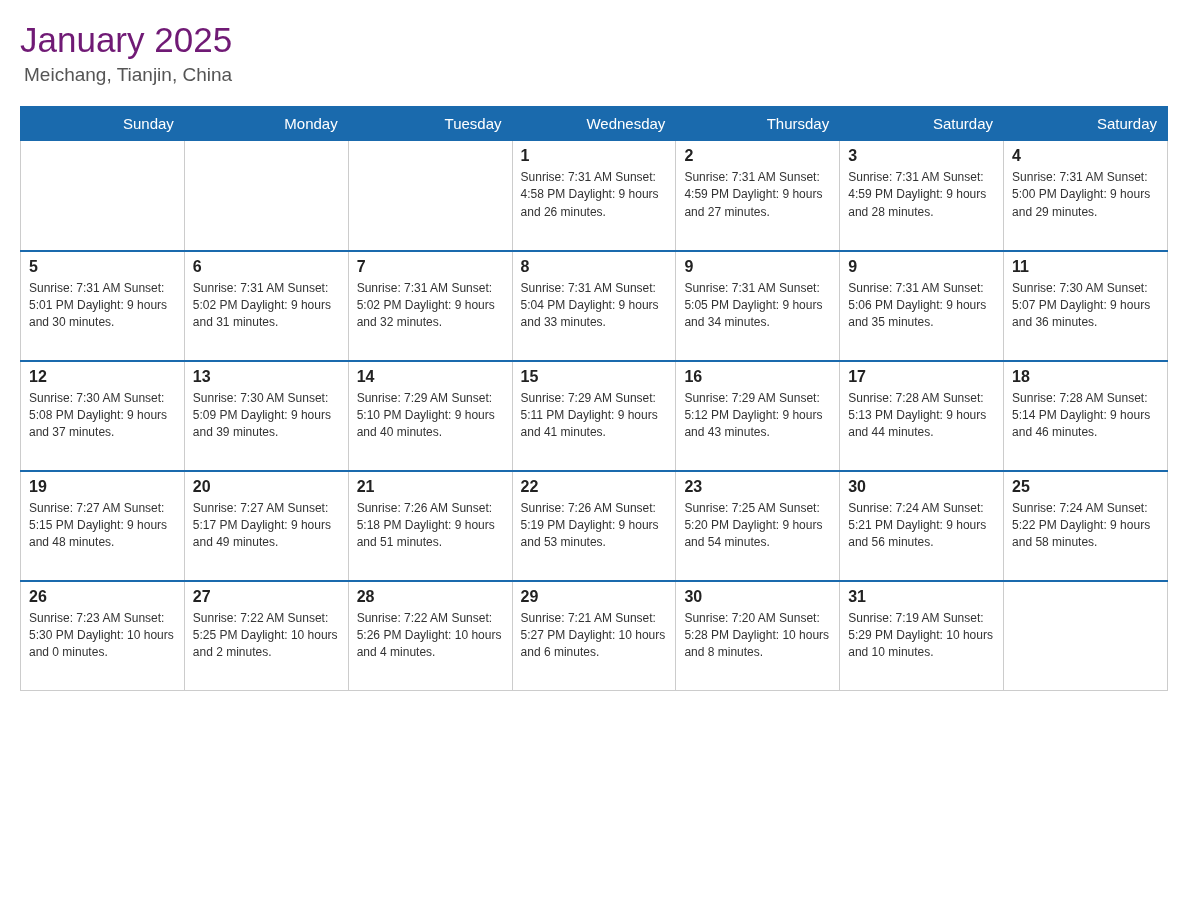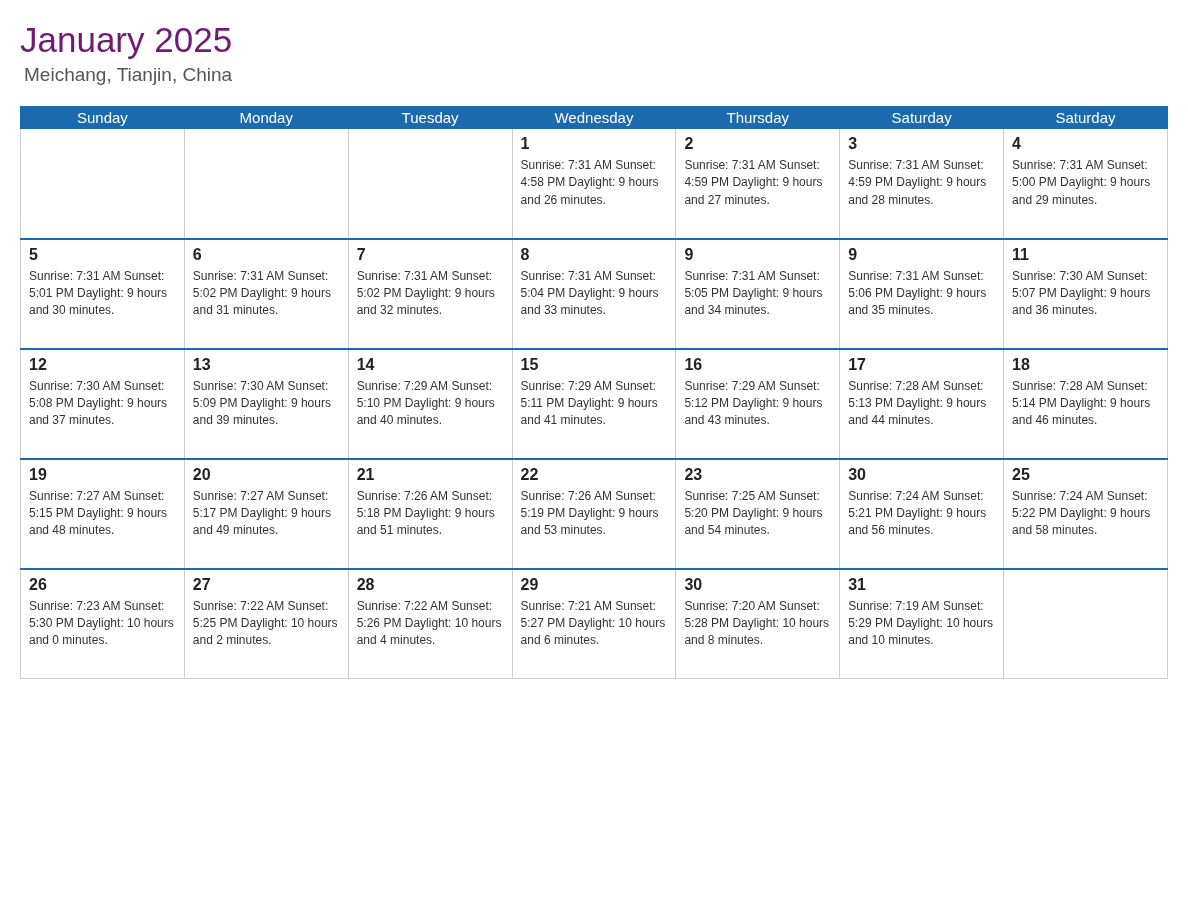--- a/index.html
+++ b/index.html
@@ -44,24 +44,24 @@
       margin-top: 4px;
     }
     table {
       width: 100%;
       border-collapse: collapse;
       border: 1px solid #aaa;
     }
     thead tr th {
       background-color: #1a6aad;
       color: #fff;
-      padding: 2px 10px;
+      padding: 8px 10px;
       font-size: 15px;
       font-weight: normal;
-      text-align: center;
+      text-align: right;
       border: 1px solid #1a6aad;
     }
     tbody tr td {
       vertical-align: top;
       border: 1px solid #ccc;
       padding: 6px 8px;
       width: 14.28%;
       height: 110px;
     }
     .day-number {

